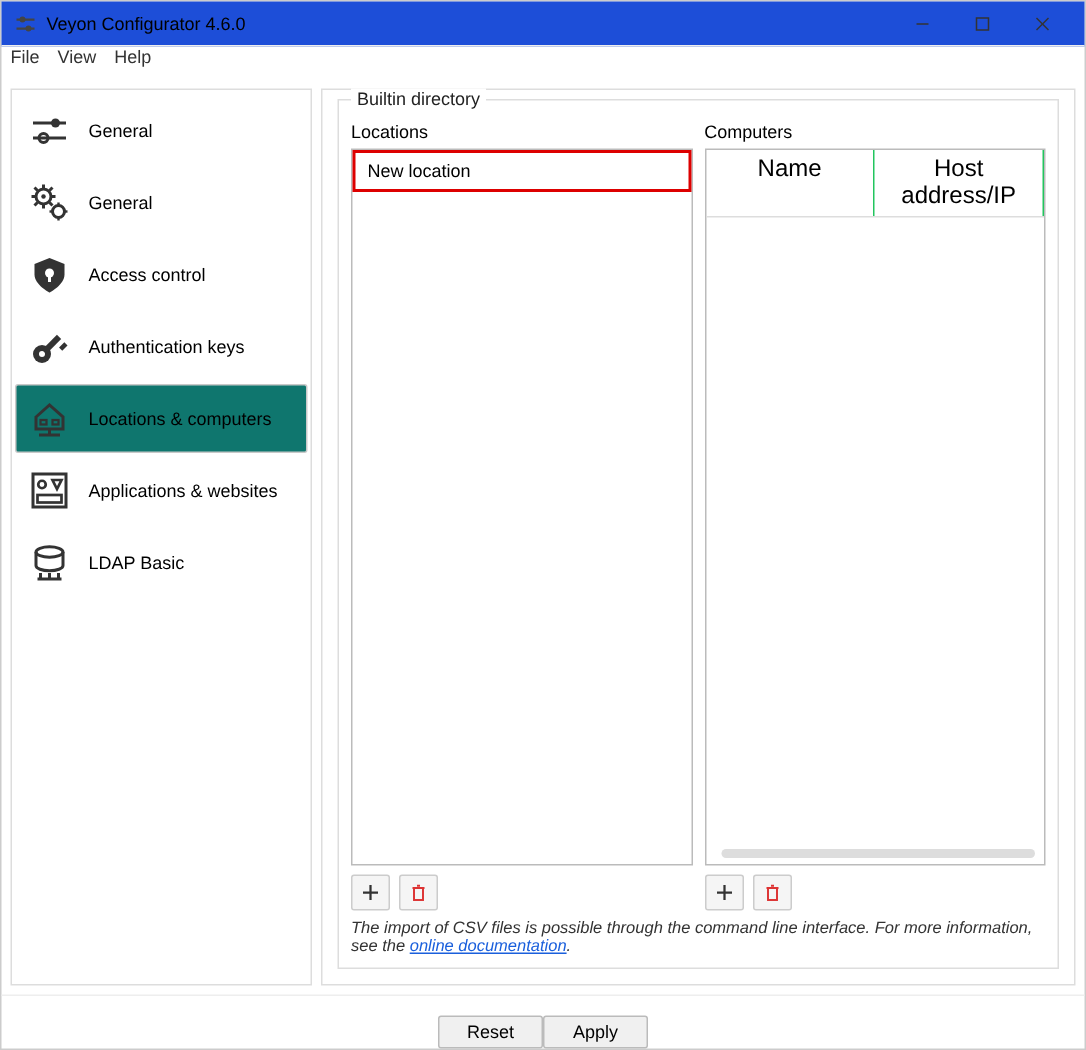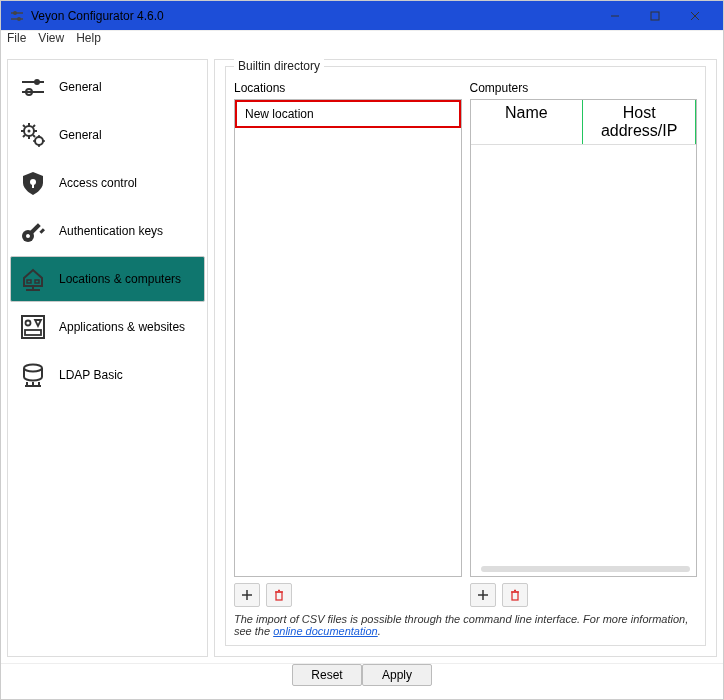--- a/index.html
+++ b/index.html
@@ -50,21 +50,21 @@
 .thead { display: flex; border-bottom: 1px solid #ddd; }
 .th { flex: 1; text-align: center; padding: 4px 6px; border-right: 1px solid #22c55e; font-size: 16px; }
 .tbody { flex: 1; position: relative; }
 .hscroll { position: absolute; left: 10px; right: 6px; bottom: 4px; height: 6px; background: #ddd; border-radius: 3px; }
 .toolbar { display: flex; gap: 6px; margin-top: 6px; }
 .tbtn {
   width: 26px; height: 24px; border: 1px solid #ccc; background: #f5f5f5; display: flex; align-items: center; justify-content: center; border-radius: 2px;
 }
 .hint { margin-top: 6px; font-style: italic; font-size: 11px; color: #333; }
 .hint a { color: #1a5fdc; text-decoration: underline; }
-.footer { height: 36px; display: flex; align-items: flex-start; justify-content: center; gap: 0; border-top: 1px solid #eee; }
+.footer { height: 36px; display: flex; align-items: flex-end; justify-content: center; gap: 0; border-top: 1px solid #eee; }
 .btn { min-width: 70px; height: 22px; border: 1px solid #bbb; background: #f0f0f0; font-size: 12px; border-radius: 2px; }
 svg { display: block; }
 </style>
 </head>
 <body>
 
 <div class="window">
   <div class="titlebar">
     <span class="icon">
       <svg width="16" height="16" viewBox="0 0 16 16">

